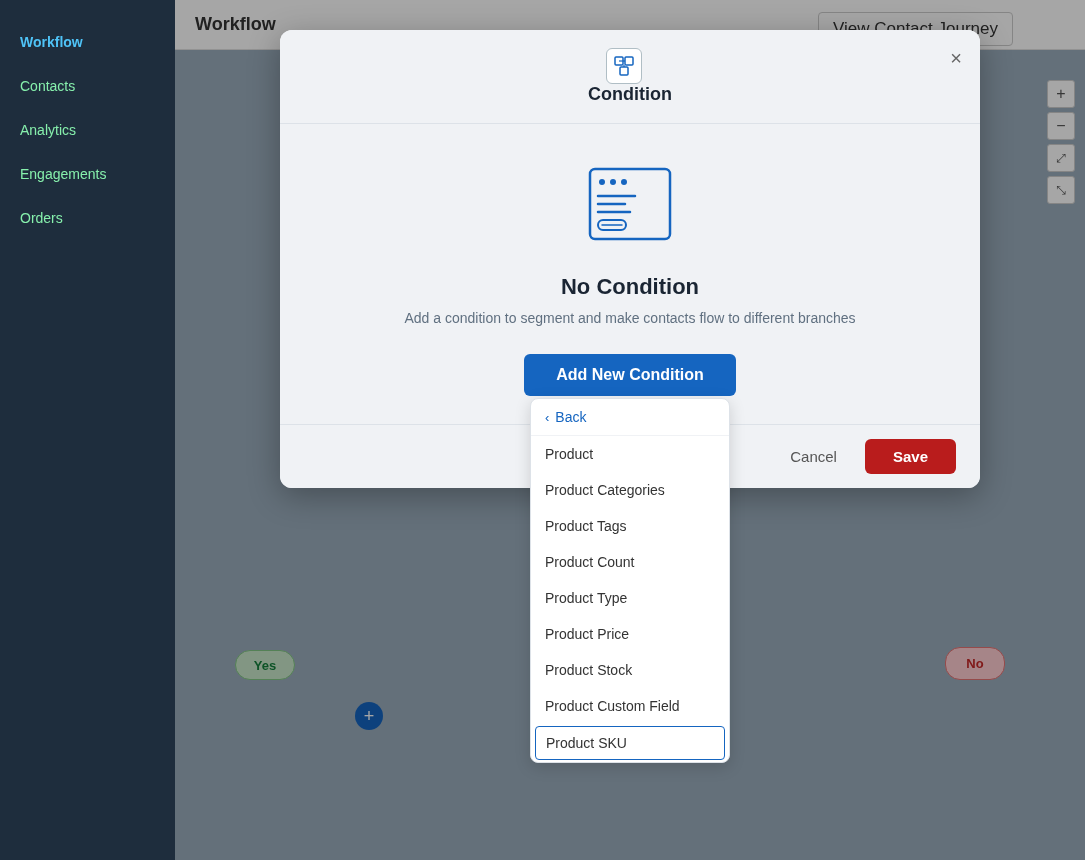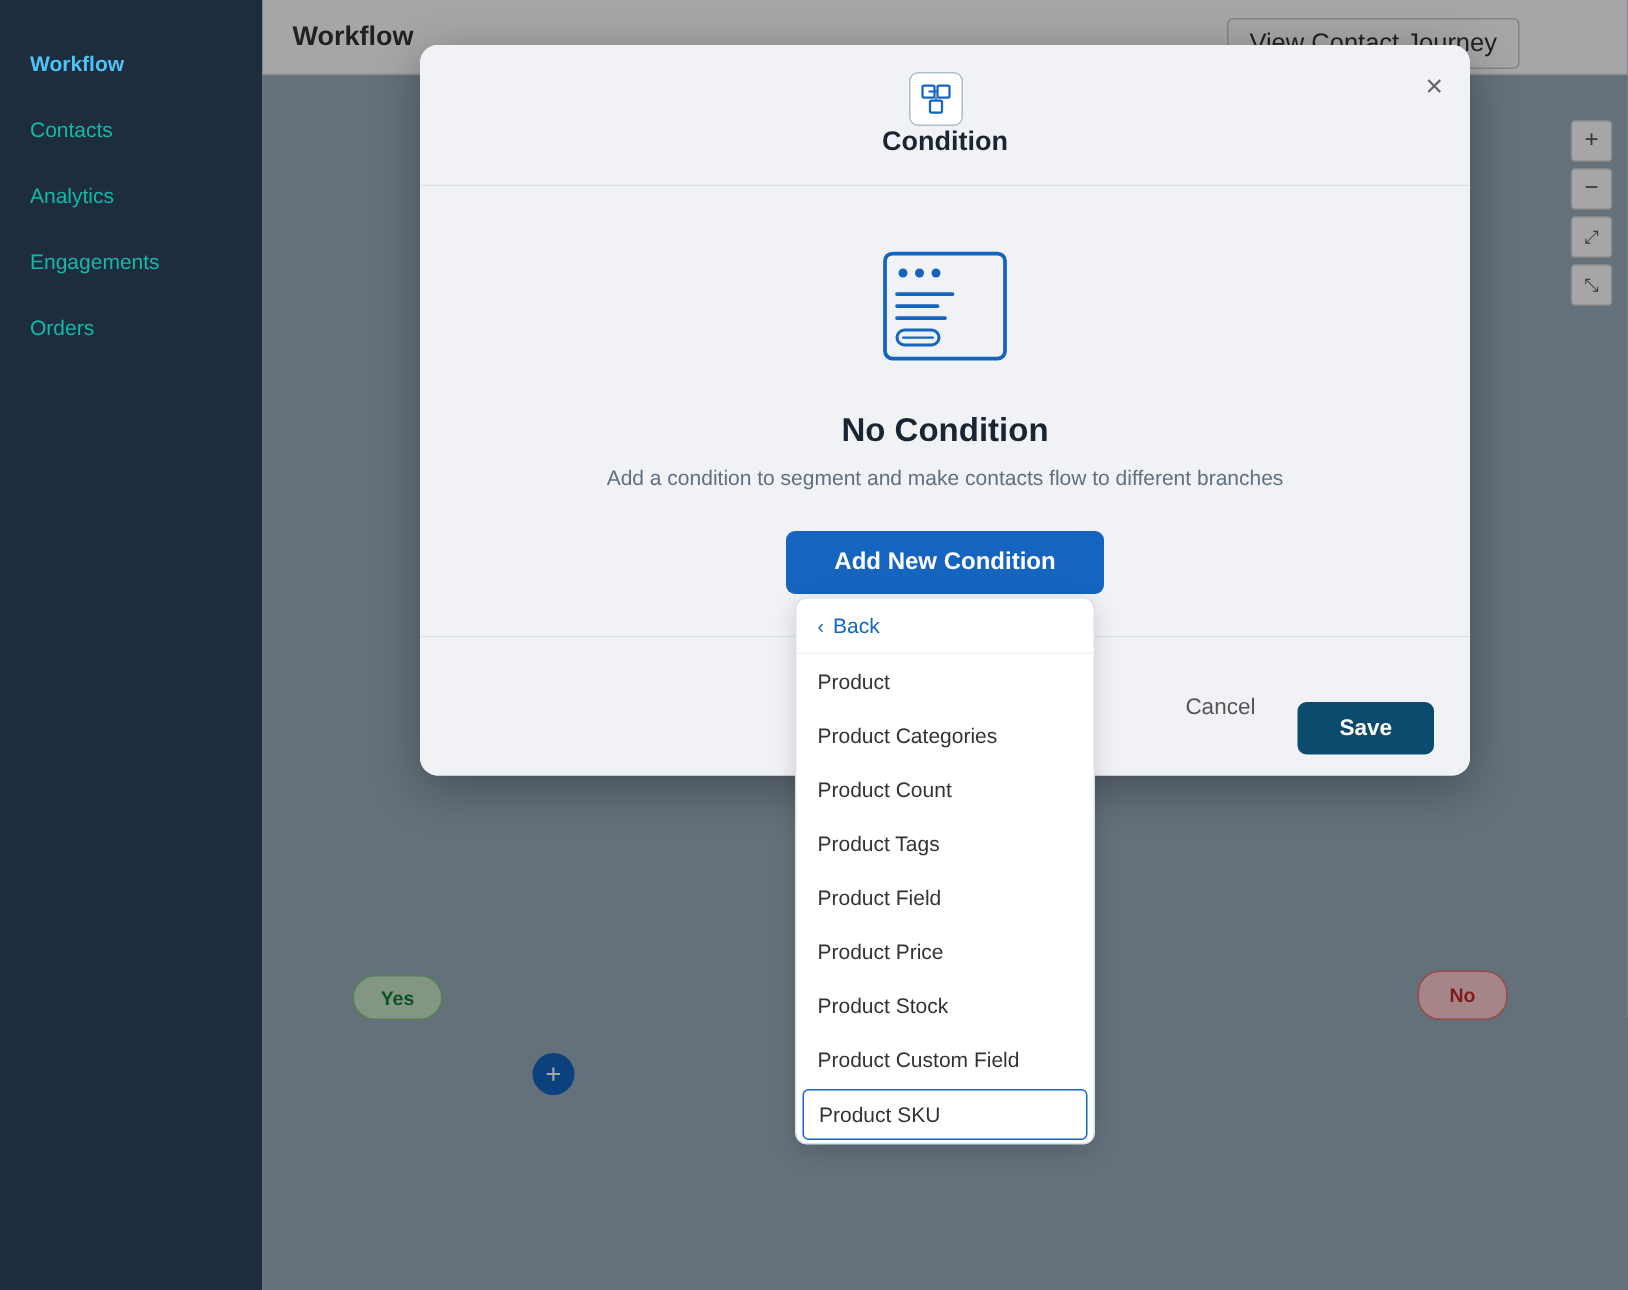--- a/index.html
+++ b/index.html
@@ -17,21 +17,21 @@
       position: absolute;
       left: 0; top: 0;
       width: 175px; height: 860px;
       background: #1e2d3d;
       display: flex;
       flex-direction: column;
       padding: 20px 0;
     }
     .sidebar-item {
       padding: 14px 20px;
-      color: #14b8a6;
+      color: #86efac;
       font-size: 14px;
       cursor: pointer;
     }
     .sidebar-item.active {
       color: #4fc3f7;
       font-weight: 600;
     }
 
     
     .main-area {
@@ -294,29 +294,28 @@
     }
     .cancel-btn {
       background: none;
       border: none;
       font-size: 15px;
       color: #555;
       cursor: pointer;
       padding: 8px 16px;
     }
     .save-btn {
-      background: #0c4a6e;
+      background: #b91c1c;
       color: #fff;
       border: none;
       padding: 9px 28px;
       border-radius: 6px;
       font-size: 15px;
       font-weight: 600;
       cursor: pointer;
-      margin-top: 29px;
     }
   </style>
 </head>
 <body>
 
 <div class="sidebar">
   <div class="sidebar-item active">
     <span>Workflow</span>
   </div>
   <div class="sidebar-item">
@@ -402,27 +401,27 @@
             <span class="dropdown-back-icon">‹</span>
             <span>Back</span>
           </div>
           <div class="dropdown-item">
             <span>Product</span>
           </div>
           <div class="dropdown-item">
             <span>Product Categories</span>
           </div>
           <div class="dropdown-item">
+            <span>Product Tags</span>
+          </div>
+          <div class="dropdown-item">
             <span>Product Count</span>
           </div>
           <div class="dropdown-item">
-            <span>Product Tags</span>
-          </div>
-          <div class="dropdown-item">
-            <span>Product Field</span>
+            <span>Product Type</span>
           </div>
           <div class="dropdown-item">
             <span>Product Price</span>
           </div>
           <div class="dropdown-item">
             <span>Product Stock</span>
           </div>
           <div class="dropdown-item">
             <span>Product Custom Field</span>
           </div>

